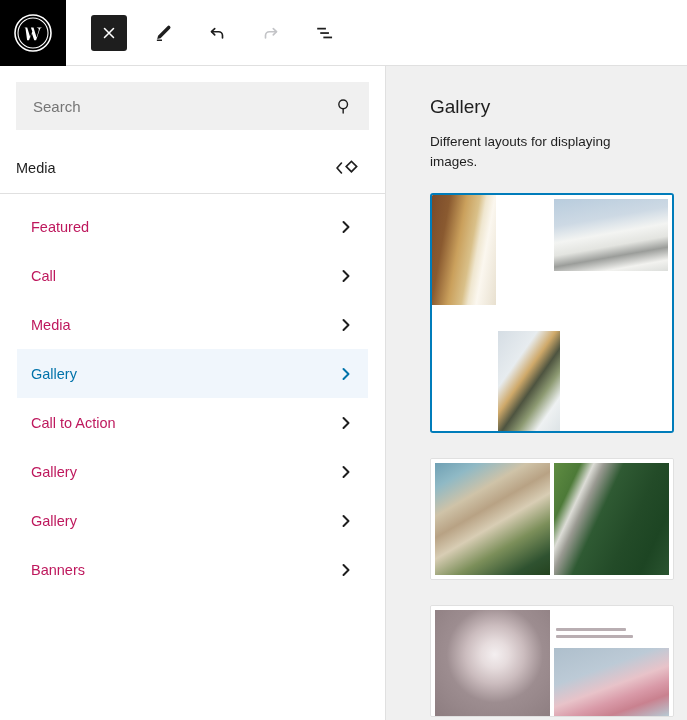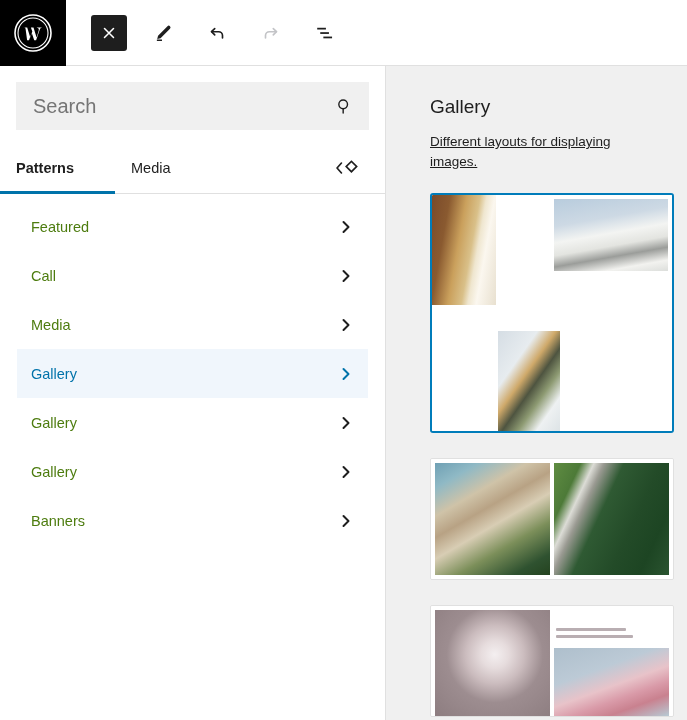--- a/index.html
+++ b/index.html
@@ -27,55 +27,55 @@
   
   .body { flex: 1 1 auto; display: flex; min-height: 0; }
 
   
   .sidebar { width: 386px; flex: 0 0 386px; background: #ffffff; display: flex; flex-direction: column;
              border-right: 1px solid #e0e0e0; min-height: 0; }
   .search-wrap { padding: 16px 16px 0 16px; }
   .search-box { position: relative; height: 48px; background: #f0f0f0; border: 1px solid transparent;
                 display: flex; align-items: center; }
   .search-box input { flex: 1; height: 100%; border: none; outline: none; background: transparent;
-                      font-size: 20px; color: #1e1e1e; padding: 4px 16px;
+                      font-size: 15px; color: #1e1e1e; padding: 4px 16px;
                       font-family: "Liberation Sans", sans-serif; }
   .search-box input::placeholder { color: #757575; }
   .search-icon { position: absolute; right: 14px; top: 50%; transform: translateY(-50%);
                  display: flex; align-items: center; }
 
   .tabs { display: flex; align-items: stretch; height: 52px; margin-top: 12px;
           border-bottom: 1px solid #e0e0e0; position: relative; }
   .tab { flex: 0 0 auto; width: 115px; display: flex; align-items: center; justify-content: flex-start;
          padding-left: 16px; font-size: 14.5px; color: #1e1e1e; cursor: pointer; position: relative; }
   .tab.active { font-weight: bold; }
   .tab.active::after { content: ""; position: absolute; left: -16px; right: 0; bottom: -1px;
                        height: 3px; background: #0073aa; }
   .tabs-spacer { flex: 1 1 auto; }
   .tabs-icon { width: 48px; display: flex; align-items: center; justify-content: center;
                margin-right: 14px; cursor: pointer; }
 
   .cat-list { flex: 1 1 auto; overflow: hidden; padding-top: 8px; }
   .cat-item { height: 49px; display: flex; align-items: center; justify-content: space-between;
-              margin: 0 17px; padding: 0 14px 0 14px; cursor: pointer; color: #4d7c0f; font-size: 14.5px; }
+              margin: 0 17px; padding: 0 14px 0 14px; cursor: pointer; color: #be185d; font-size: 14.5px; }
   .cat-item.active { background: #f0f6fc; color: #0073aa; }
   .cat-item .chev { display: flex; align-items: center; }
 
   .footer-btn-wrap { padding: 14px 17px 22px 17px; }
   .explore-btn { width: 100%; height: 40px; border: 1px solid #007cba; background: #ffffff;
                  color: #007cba; font-size: 14.5px; cursor: pointer; display: flex;
                  align-items: center; justify-content: center;
                  font-family: "Liberation Sans", sans-serif; }
 
   
   .preview { flex: 1 1 auto; background: #f0f0f0; padding: 30px 16px 0 44px; overflow: hidden;
              min-width: 0; }
   .preview-title { font-size: 19px; color: #1e1e1e; font-weight: normal; }
   .preview-desc { font-size: 13.5px; color: #1e1e1e; line-height: 1.45; margin-top: 14px;
-                  max-width: 210px; text-decoration: underline; }
+                  max-width: 210px; }
   .cards { margin-top: 22px; display: flex; flex-direction: column; gap: 25px; }
   .card { width: 244px; background: #ffffff; border: 1px solid #e0e0e0; border-radius: 2px;
           overflow: hidden; cursor: pointer; position: relative; }
   .card.selected { border: 2px solid #007cba; border-radius: 3px; }
 
   
   .p1 { height: 236px; background: #ffffff; position: relative; }
   .p1 .ph { position: absolute; background-size: cover; }
   .p1 .a { left: 0; top: 0; width: 64px; height: 110px; }
   .p1 .b { right: 4px; top: 4px; width: 114px; height: 72px; }
@@ -181,23 +181,20 @@
           <span class="search-icon">
             <svg width="20" height="20" viewBox="0 0 24 24" aria-hidden="true">
               <circle cx="11" cy="10" r="5.2" fill="none" stroke="#1e1e1e" stroke-width="1.7"></circle>
               <path d="M11 15.2 L11 20.3" stroke="#1e1e1e" stroke-width="1.7" stroke-linecap="round"></path>
             </svg>
           </span>
         </div>
       </div>
 
       <div class="tabs">
-        <div class="tab active">
-          <span>Patterns</span>
-        </div>
         <div class="tab">
           <span>Media</span>
         </div>
         <div class="tabs-spacer"></div>
         <div class="tabs-icon">
           <svg width="24" height="24" viewBox="0 0 26 26" aria-hidden="true">
             <path d="M7.0 7.6 L2.2 13.0 L7.0 18.4" fill="none" stroke="#1e1e1e" stroke-width="1.8" stroke-linejoin="round" stroke-linecap="round"></path>
             <rect x="13.8" y="7.4" width="8.0" height="8.0" transform="rotate(45 17.8 11.4)" fill="none" stroke="#1e1e1e" stroke-width="1.8"></rect>
           </svg>
         </div>
@@ -226,20 +223,28 @@
             <svg width="16" height="16" viewBox="0 0 16 16" aria-hidden="true">
                 <path d="M5.5 3 L10.5 8 L5.5 13" fill="none" stroke="#1e1e1e" stroke-width="2" stroke-linecap="round" stroke-linejoin="round"></path>
               </svg>
           </span>
         </div>
         <div class="cat-item active">
           <span>Gallery</span>
           <span class="chev">
             <svg width="16" height="16" viewBox="0 0 16 16" aria-hidden="true">
                 <path d="M5.5 3 L10.5 8 L5.5 13" fill="none" stroke="#0073aa" stroke-width="2" stroke-linecap="round" stroke-linejoin="round"></path>
+              </svg>
+          </span>
+        </div>
+        <div class="cat-item">
+          <span>Call to Action</span>
+          <span class="chev">
+            <svg width="16" height="16" viewBox="0 0 16 16" aria-hidden="true">
+                <path d="M5.5 3 L10.5 8 L5.5 13" fill="none" stroke="#1e1e1e" stroke-width="2" stroke-linecap="round" stroke-linejoin="round"></path>
               </svg>
           </span>
         </div>
         <div class="cat-item">
           <span>Gallery</span>
           <span class="chev">
             <svg width="16" height="16" viewBox="0 0 16 16" aria-hidden="true">
                 <path d="M5.5 3 L10.5 8 L5.5 13" fill="none" stroke="#1e1e1e" stroke-width="2" stroke-linecap="round" stroke-linejoin="round"></path>
               </svg>
           </span>

